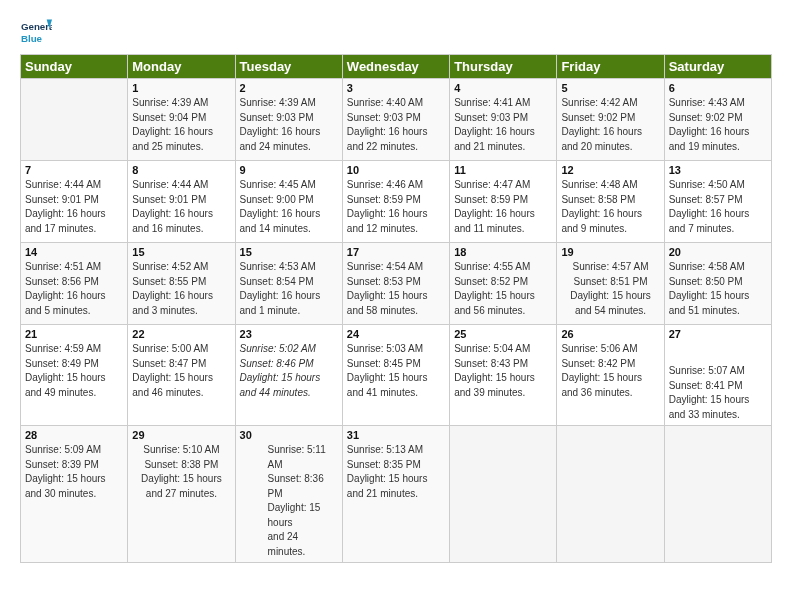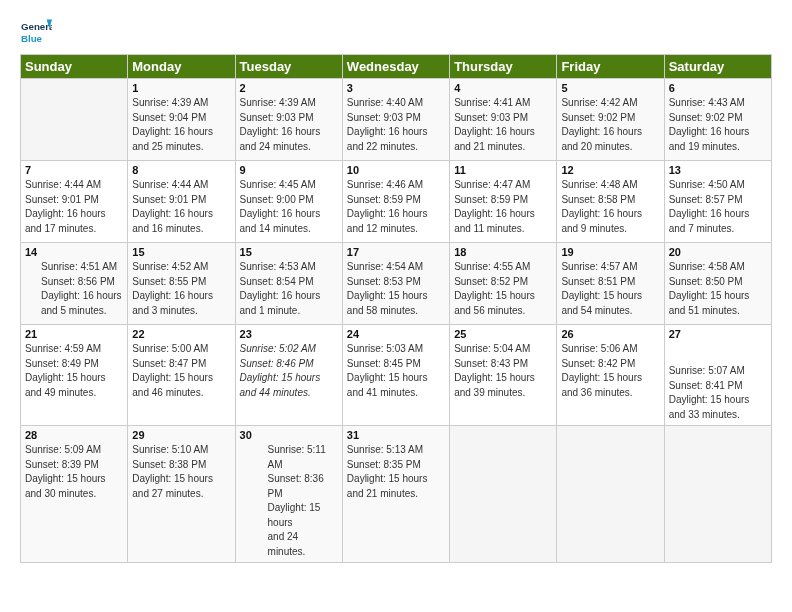--- a/index.html
+++ b/index.html
@@ -212,21 +212,21 @@
             <span class="day-num">13</span>
             <div class="day-info" style="white-space: pre-line;">Sunrise: 4:50 AM
 Sunset: 8:57 PM
 Daylight: 16 hours
 and 7 minutes.</div>
           </td>
         </tr>
         <tr>
           <td>
             <span class="day-num">14</span>
-            <div class="day-info" style="white-space: pre-line; margin-left: 16px;">Sunrise: 4:51 AM
+            <div class="day-info" style="white-space: pre-line;">Sunrise: 4:51 AM
 Sunset: 8:56 PM
 Daylight: 16 hours
 and 5 minutes.</div>
           </td>
           <td>
             <span class="day-num">15</span>
             <div class="day-info" style="white-space: pre-line;">Sunrise: 4:52 AM
 Sunset: 8:55 PM
 Daylight: 16 hours
 and 3 minutes.</div>
@@ -247,21 +247,21 @@
           </td>
           <td>
             <span class="day-num">18</span>
             <div class="day-info" style="white-space: pre-line;">Sunrise: 4:55 AM
 Sunset: 8:52 PM
 Daylight: 15 hours
 and 56 minutes.</div>
           </td>
           <td>
             <span class="day-num">19</span>
-            <div class="day-info" style="white-space: pre-line;">Sunrise: 4:57 AM
+            <div class="day-info" style="white-space: pre-line; text-align: center;">Sunrise: 4:57 AM
 Sunset: 8:51 PM
 Daylight: 15 hours
 and 54 minutes.</div>
           </td>
           <td>
             <span class="day-num">20</span>
             <div class="day-info" style="white-space: pre-line;">Sunrise: 4:58 AM
 Sunset: 8:50 PM
 Daylight: 15 hours
 and 51 minutes.</div>
@@ -321,21 +321,21 @@
         <tr>
           <td>
             <span class="day-num">28</span>
             <div class="day-info" style="white-space: pre-line;">Sunrise: 5:09 AM
 Sunset: 8:39 PM
 Daylight: 15 hours
 and 30 minutes.</div>
           </td>
           <td>
             <span class="day-num">29</span>
-            <div class="day-info" style="white-space: pre-line;">Sunrise: 5:10 AM
+            <div class="day-info" style="white-space: pre-line; text-align: center;">Sunrise: 5:10 AM
 Sunset: 8:38 PM
 Daylight: 15 hours
 and 27 minutes.</div>
           </td>
           <td>
             <span class="day-num">30</span>
             <div class="day-info" style="white-space: pre-line; margin-left: 28px;">Sunrise: 5:11 AM
 Sunset: 8:36 PM
 Daylight: 15 hours
 and 24 minutes.</div>

